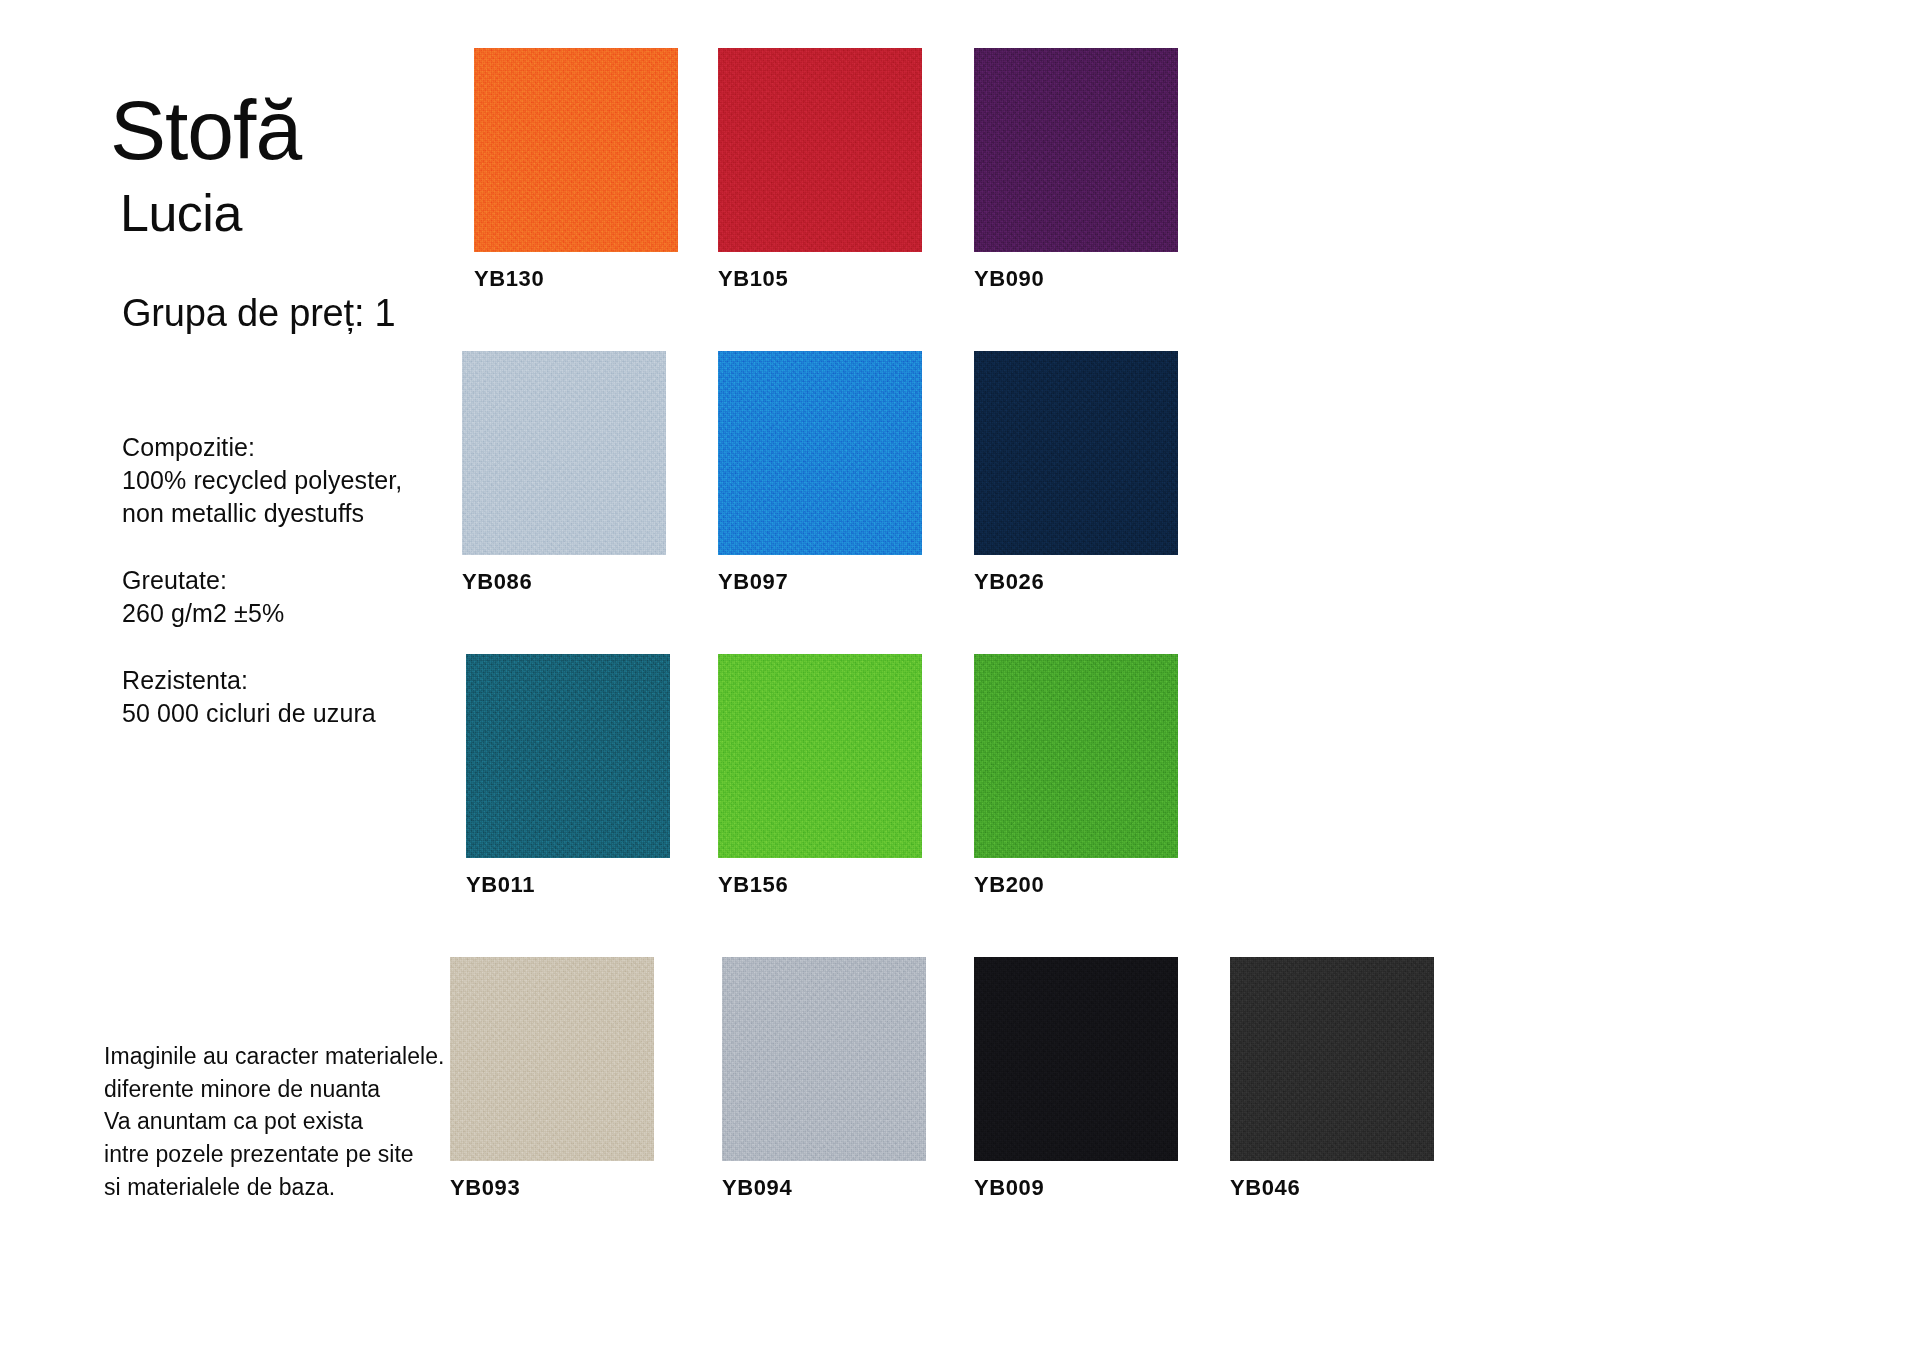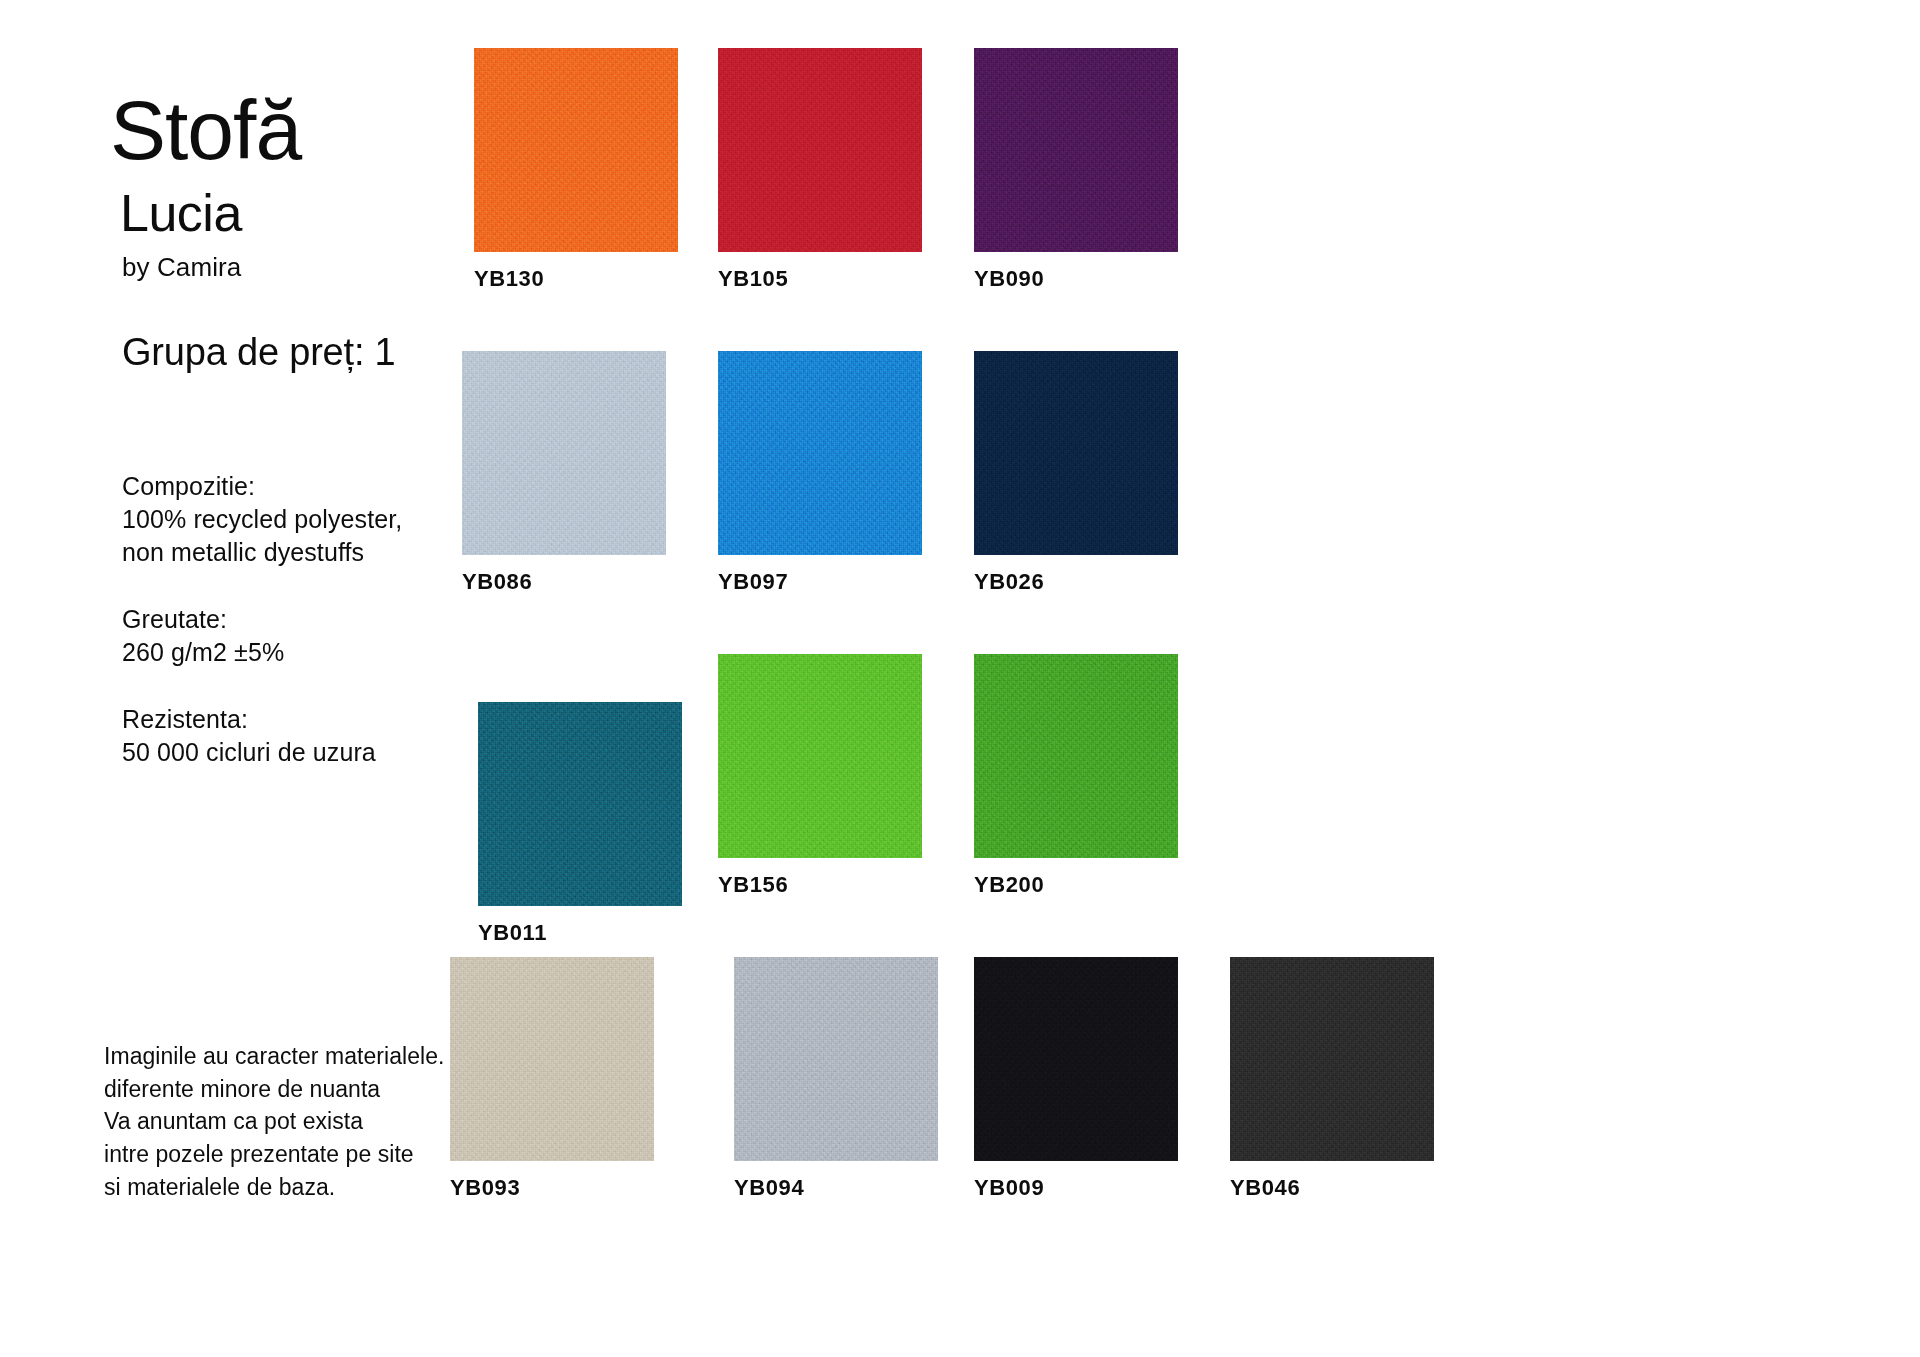--- a/index.html
+++ b/index.html
@@ -155,21 +155,20 @@
   }
 </style>
 </head>
 <body>
 
 <div class="page">
 
   <div class="info-col">
     <h1 class="title">Stofă</h1>
     <div class="subtitle">Lucia</div>
-    <div class="byline">by Camira</div>
     <div class="price-group">Grupa de preț: 1</div>
 
     <div class="specs">
       <div class="spec-block">
         <div class="spec-line">Compozitie:</div>
         <div class="spec-line">100% recycled polyester,</div>
         <div class="spec-line">non metallic dyestuffs</div>
       </div>
       <div class="spec-block">
         <div class="spec-line">Greutate:</div>
@@ -231,21 +230,21 @@
         </div>
         <div class="swatch-cell" style="left: 512px;">
           <div class="swatch" style="background: rgb(12, 35, 64);">
             <div class="weave"></div>
             <div class="grain"></div>
           </div>
           <div class="swatch-label">YB026</div>
         </div>
       </div>
     <div class="grid-row">
-        <div class="swatch-cell" style="left: 16px; margin-top: 48px;">
+        <div class="swatch-cell" style="left: 4px;">
           <div class="swatch" style="background: rgb(23, 95, 114);">
             <div class="weave"></div>
             <div class="grain"></div>
           </div>
           <div class="swatch-label">YB011</div>
         </div>
         <div class="swatch-cell" style="left: 256px;">
           <div class="swatch" style="background: rgb(91, 191, 45);">
             <div class="weave"></div>
             <div class="grain"></div>
@@ -261,21 +260,21 @@
         </div>
       </div>
     <div class="grid-row">
         <div class="swatch-cell" style="left: -12px;">
           <div class="swatch" style="background: rgb(203, 194, 176);">
             <div class="weave"></div>
             <div class="grain"></div>
           </div>
           <div class="swatch-label">YB093</div>
         </div>
-        <div class="swatch-cell" style="left: 272px;">
+        <div class="swatch-cell" style="left: 260px;">
           <div class="swatch" style="background: rgb(175, 182, 192);">
             <div class="weave"></div>
             <div class="grain"></div>
           </div>
           <div class="swatch-label">YB094</div>
         </div>
         <div class="swatch-cell" style="left: 512px;">
           <div class="swatch" style="background: rgb(18, 18, 22);">
             <div class="weave"></div>
             <div class="grain"></div>

